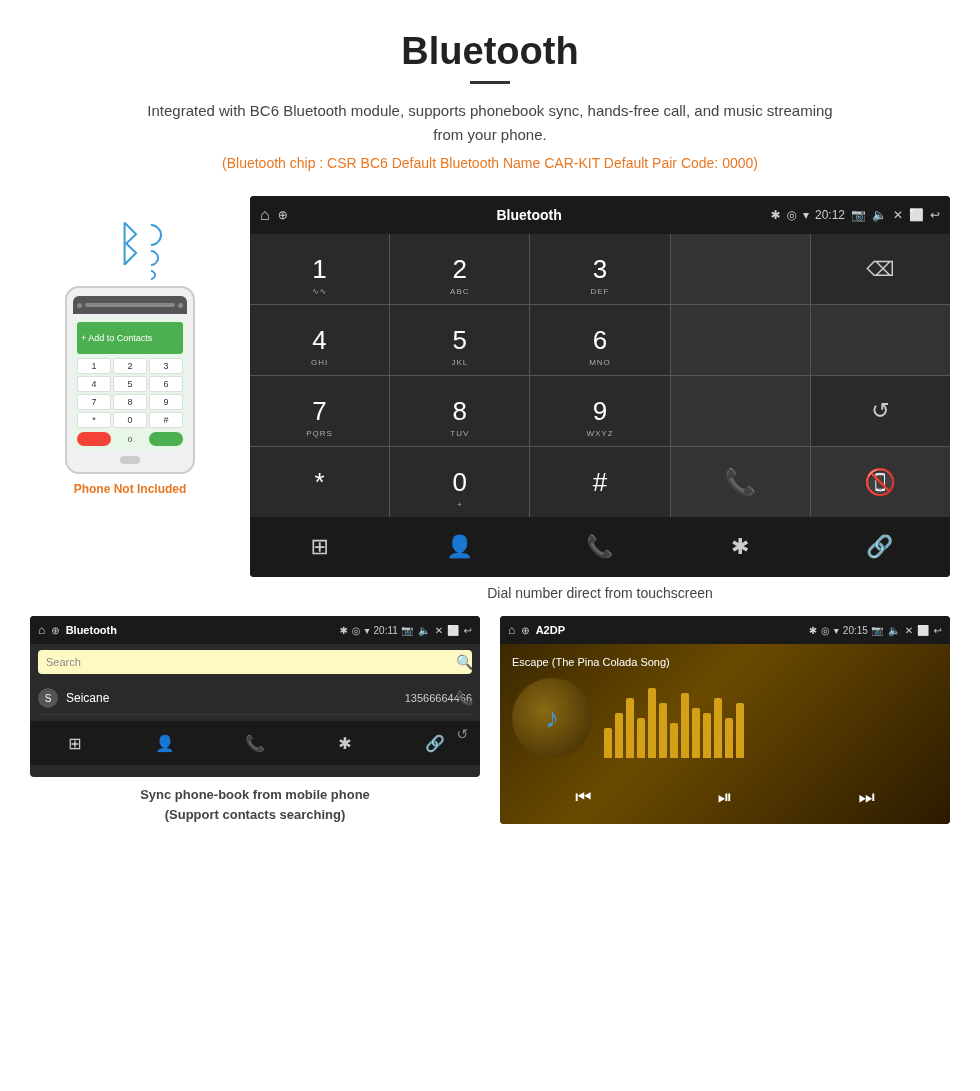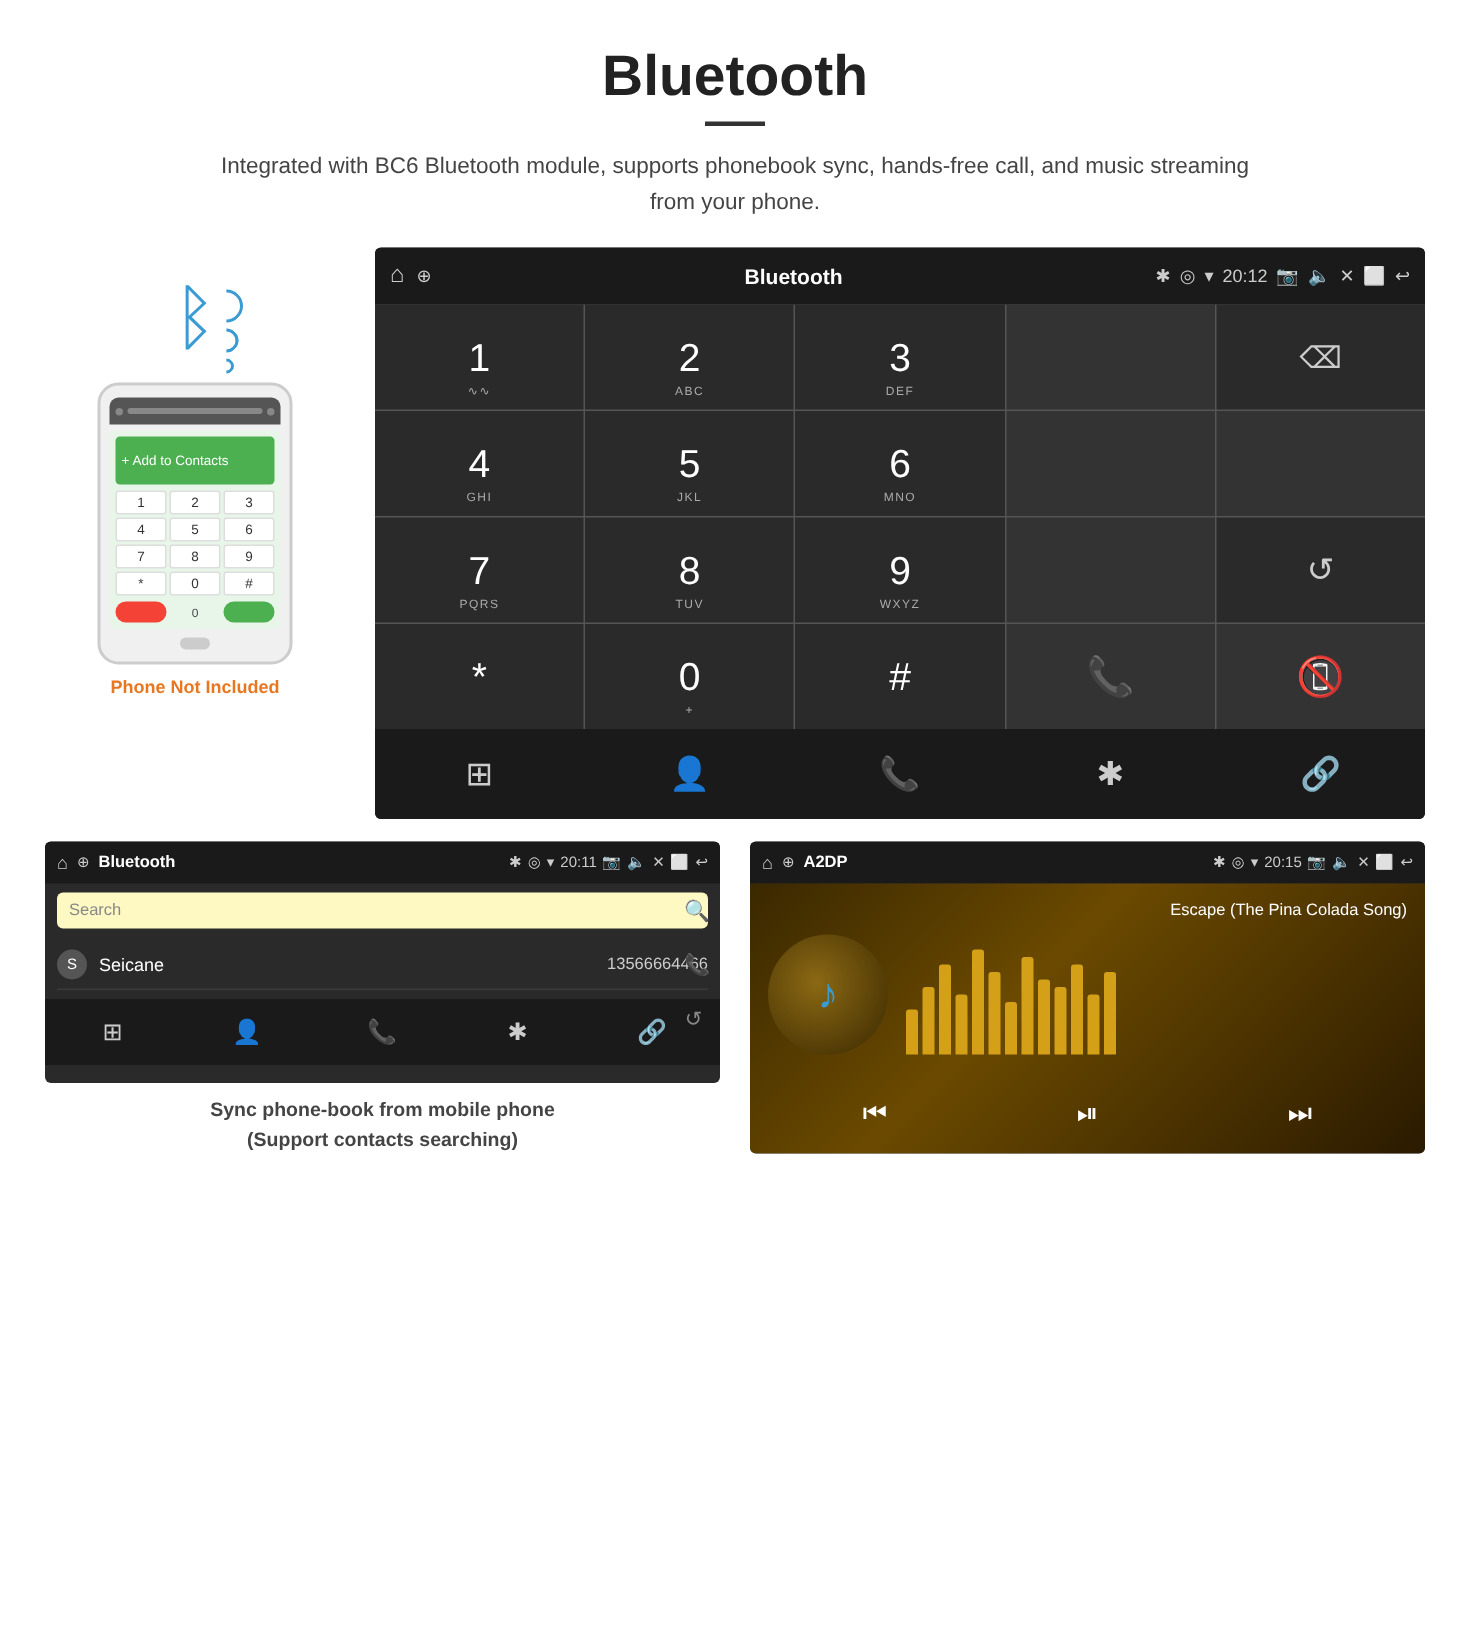--- a/index.html
+++ b/index.html
@@ -325,21 +325,21 @@
     .music-screen-body {
       background: linear-gradient(135deg, #3a2800 0%, #6b4a00 40%, #2a1a00 100%);
       min-height: 180px;
       padding: 12px;
       display: flex;
       flex-direction: column;
     }
     .music-title-text {
       color: #fff;
       font-size: 11px;
-      text-align: right;
+      text-align: left;
       margin-bottom: 10px;
     }
     .music-content-row {
       display: flex;
       gap: 12px;
       flex: 1;
     }
     .album-art {
       width: 80px;
       height: 80px;
@@ -394,20 +394,21 @@
       font-size: 14px;
     }
   </style>
 </head>
 <body>
 
 <div class="page-header">
   <h1>Bluetooth</h1>
   <div class="header-divider"></div>
   <p class="page-description">Integrated with BC6 Bluetooth module, supports phonebook sync, hands-free call, and music streaming from your phone.</p>
+  <div class="spec-line">(Bluetooth chip : CSR BC6    Default Bluetooth Name CAR-KIT    Default Pair Code: 0000)</div>
 </div>
 
 <div class="main-content">
 
   <div class="phone-section">
     <div class="bluetooth-icon-wrap">
       <span class="bt-symbol">ᛒ</span>
       <div class="signal-arcs">
         <div class="arc arc3"></div>
         <div class="arc arc2"></div>
@@ -542,20 +543,21 @@
 
       <div class="bottom-bar">
         <div class="bottom-item">⊞</div>
         <div class="bottom-item">👤</div>
         <div class="bottom-item">📞</div>
         <div class="bottom-item">✱</div>
         <div class="bottom-item">🔗</div>
       </div>
     </div>
 
+    <div class="screen-caption">Dial number direct from touchscreen</div>
   </div>
 </div>
 
 <div class="bottom-screenshots">
 
   <div class="bottom-screen-item">
     <div class="mini-screen">
       <div class="mini-topbar">
         <span style="color:#ccc;font-size:12px;">⌂</span>
         <span style="color:#ccc;font-size:10px;">⊕</span>

